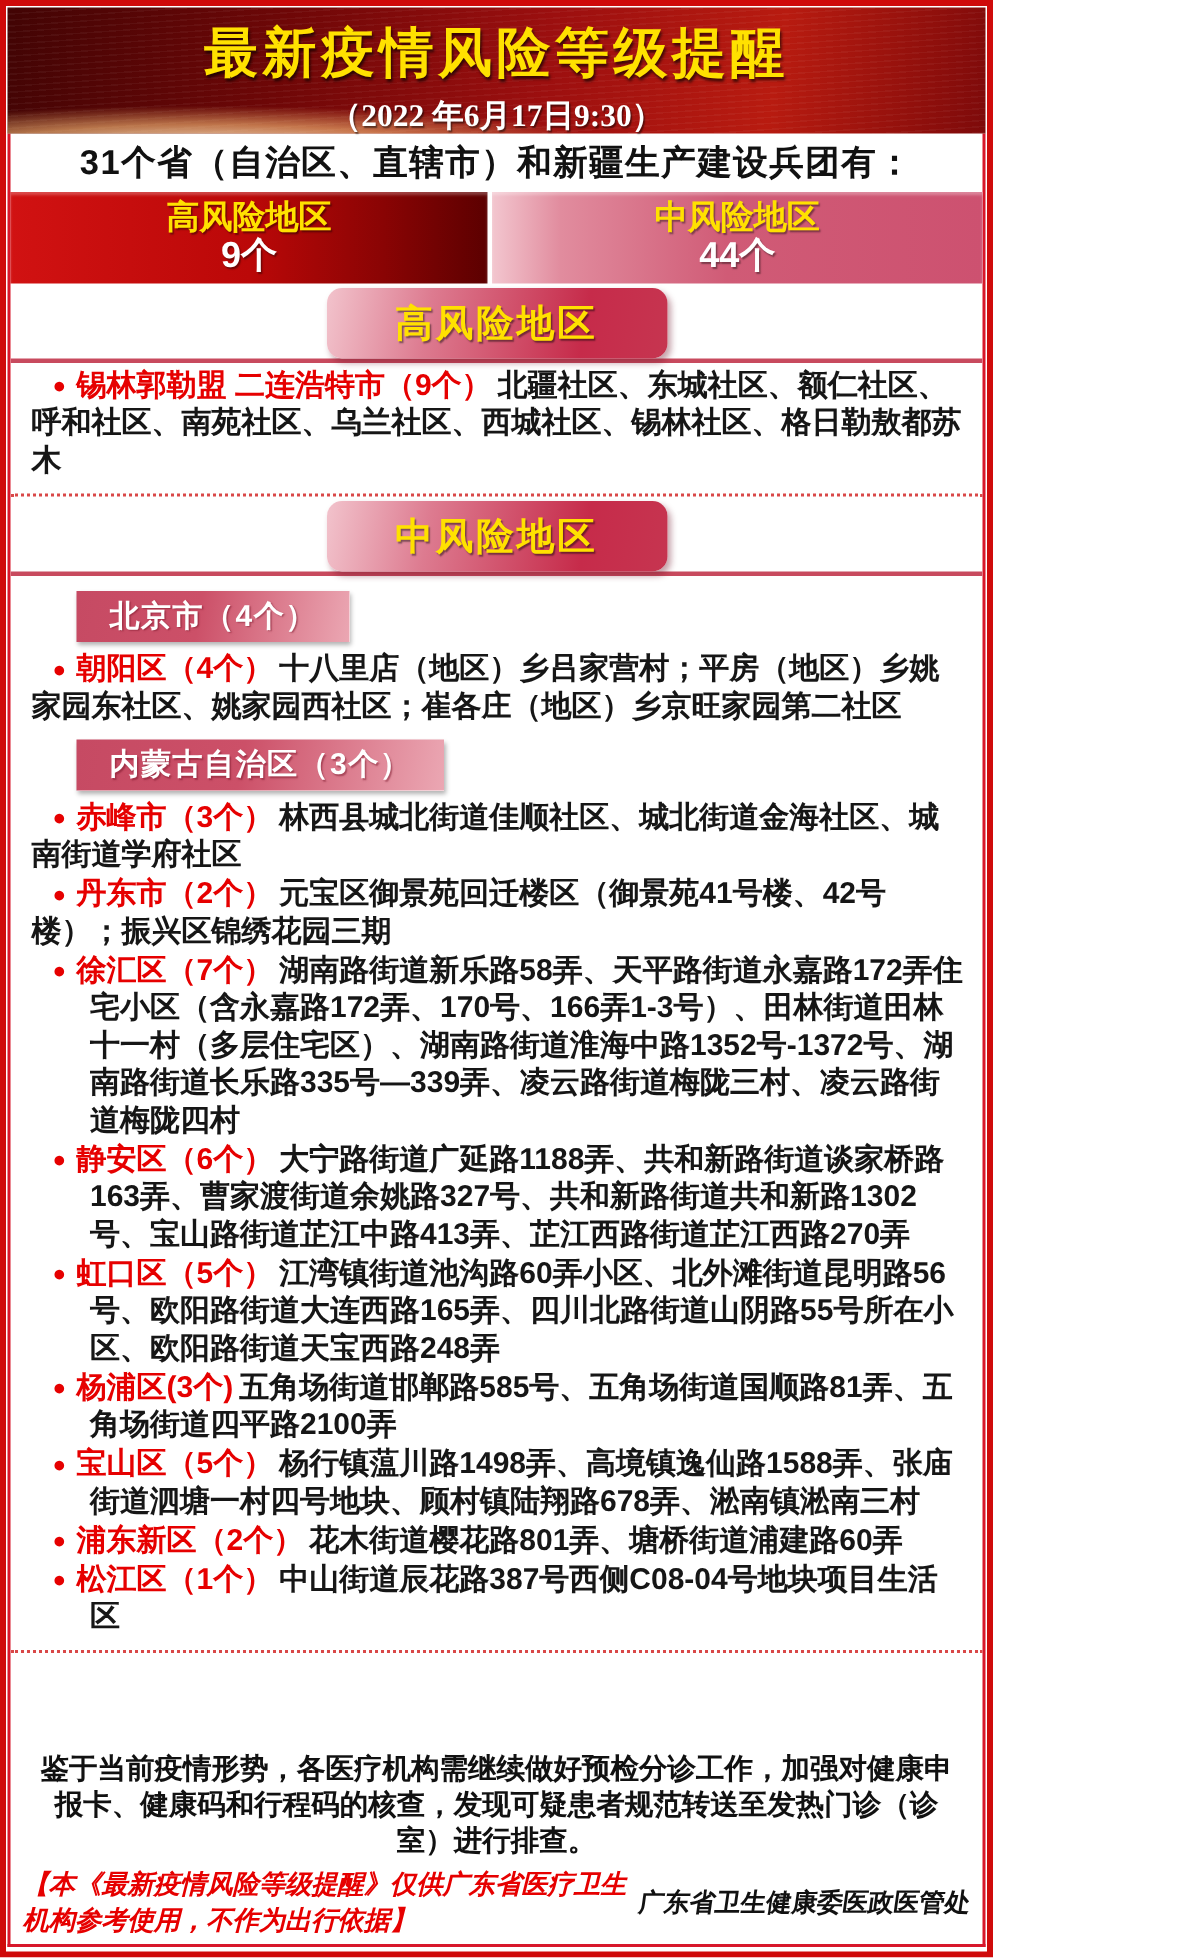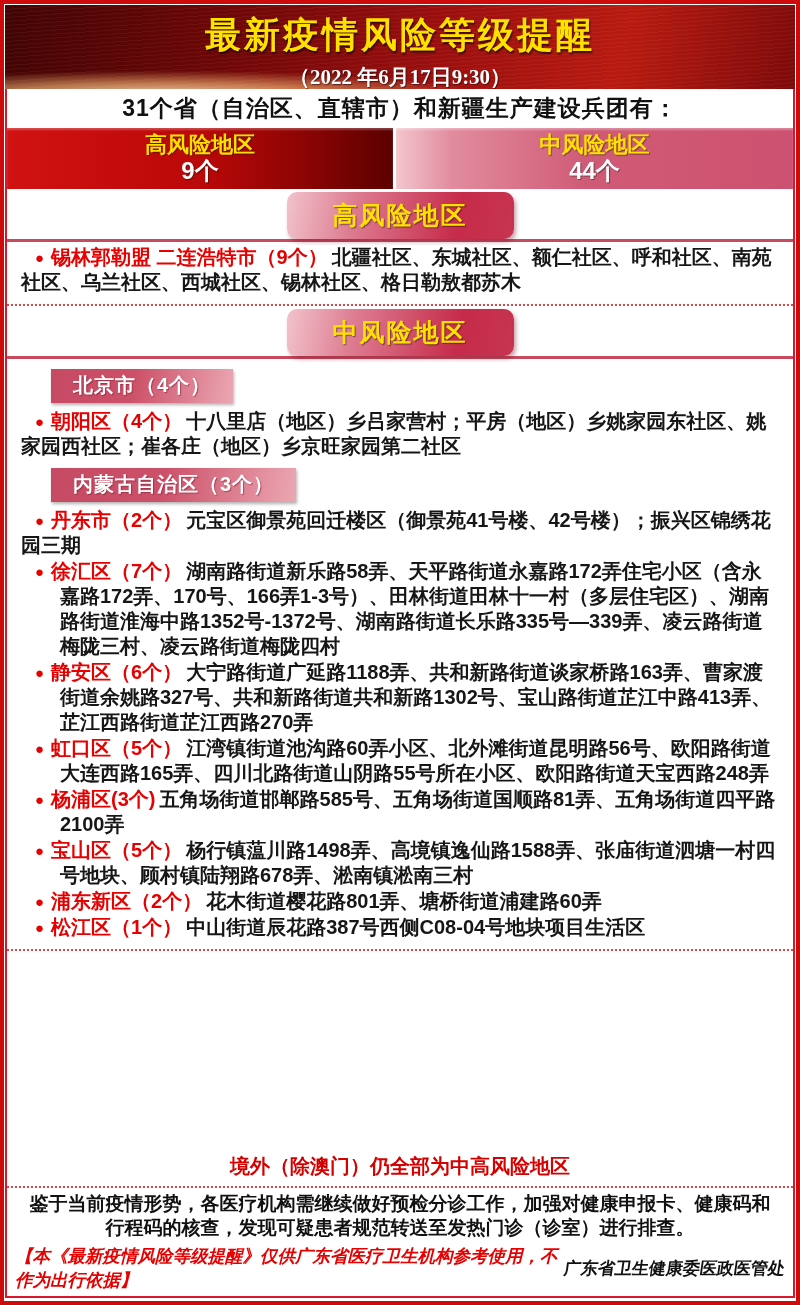--- a/index.html
+++ b/index.html
@@ -1,17 +1,17 @@
 <!DOCTYPE html>
 <html><head>
 <meta charset="utf-8">
 <style>
   html,body{margin:0;padding:0;background:#fff;}
   .page{
-    position:relative;width:800px;height:1305px;box-sizing:border-box;
+    position:relative;width:662px;height:1305px;box-sizing:border-box;
     border:4px solid #cf0a0a;background:#fff;overflow:hidden;
     font-family:"Liberation Sans","DejaVu Sans",sans-serif;
   }
   
   .banner{
     margin:1px 1px 0 1px;height:84px;position:relative;text-align:center;
     background:
       radial-gradient(ellipse 62% 50% at 20% 112%, rgba(255,240,210,.97) 0%, rgba(250,190,120,.6) 38%, rgba(200,60,30,0) 68%),
       repeating-linear-gradient(176deg, rgba(255,255,255,.045) 0 1px, rgba(0,0,0,0) 1px 4px),
       linear-gradient(100deg,#420404 0%,#6e0707 28%,#9c0f0f 55%,#b81b10 78%,#7d0a0a 100%);
@@ -124,33 +124,33 @@
           <div class="section-body">
             <p class="item"><span class="dot">●</span><span class="item-name">锡林郭勒盟 二连浩特市（9个）</span><span class="item-detail">北疆社区、东城社区、额仁社区、呼和社区、南苑社区、乌兰社区、西城社区、锡林社区、格日勒敖都苏木</span></p>
           </div>
         </div>
         <div class="section">
           <div class="section-head"><div class="section-pill">中风险地区</div></div>
           <div class="section-body">
             <div><span class="group-label">北京市（4个）</span></div>
             <p class="item"><span class="dot">●</span><span class="item-name">朝阳区（4个）</span><span class="item-detail">十八里店（地区）乡吕家营村；平房（地区）乡姚家园东社区、姚家园西社区；崔各庄（地区）乡京旺家园第二社区</span></p>
             <div><span class="group-label">内蒙古自治区（3个）</span></div>
+            <p class="item"><span class="dot">●</span><span class="item-name">赤峰市（3个）</span><span class="item-detail">林西县城北街道佳顺社区、城北街道金海社区、城南街道学府社区</span></p>
             <p class="item"><span class="dot">●</span><span class="item-name">丹东市（2个）</span><span class="item-detail">元宝区御景苑回迁楼区（御景苑41号楼、42号楼）；振兴区锦绣花园三期</span></p>
             <p class="item hang"><span class="dot">●</span><span class="item-name">徐汇区（7个）</span><span class="item-detail">湖南路街道新乐路58弄、天平路街道永嘉路172弄住宅小区（含永嘉路172弄、170号、166弄1-3号）、田林街道田林十一村（多层住宅区）、湖南路街道淮海中路1352号-1372号、湖南路街道长乐路335号—339弄、凌云路街道梅陇三村、凌云路街道梅陇四村</span></p>
             <p class="item hang"><span class="dot">●</span><span class="item-name">静安区（6个）</span><span class="item-detail">大宁路街道广延路1188弄、共和新路街道谈家桥路163弄、曹家渡街道余姚路327号、共和新路街道共和新路1302号、宝山路街道芷江中路413弄、芷江西路街道芷江西路270弄</span></p>
             <p class="item hang"><span class="dot">●</span><span class="item-name">虹口区（5个）</span><span class="item-detail">江湾镇街道池沟路60弄小区、北外滩街道昆明路56号、欧阳路街道大连西路165弄、四川北路街道山阴路55号所在小区、欧阳路街道天宝西路248弄</span></p>
             <p class="item hang"><span class="dot">●</span><span class="item-name">杨浦区(3个)</span><span class="item-detail">五角场街道邯郸路585号、五角场街道国顺路81弄、五角场街道四平路2100弄</span></p>
             <p class="item hang"><span class="dot">●</span><span class="item-name">宝山区（5个）</span><span class="item-detail">杨行镇蕰川路1498弄、高境镇逸仙路1588弄、张庙街道泗塘一村四号地块、顾村镇陆翔路678弄、淞南镇淞南三村</span></p>
             <p class="item hang"><span class="dot">●</span><span class="item-name">浦东新区（2个）</span><span class="item-detail">花木街道樱花路801弄、塘桥街道浦建路60弄</span></p>
             <p class="item hang"><span class="dot">●</span><span class="item-name">松江区（1个）</span><span class="item-detail">中山街道辰花路387号西侧C08-04号地块项目生活区</span></p>
           </div>
         </div>
       </div>
 
-    <div class="abroad">境外（除澳门）仍全部为中高风险地区</div>
 
     <div class="notice">鉴于当前疫情形势，各医疗机构需继续做好预检分诊工作，加强对健康申报卡、健康码和行程码的核查，发现可疑患者规范转送至发热门诊（诊室）进行排查。</div>
 
     <div class="final">
       <div class="disclaimer">【本《最新疫情风险等级提醒》仅供广东省医疗卫生机构参考使用，不作为出行依据】</div>
       <div class="signature">广东省卫生健康委医政医管处</div>
     </div>
 
   </div>
 </div>

